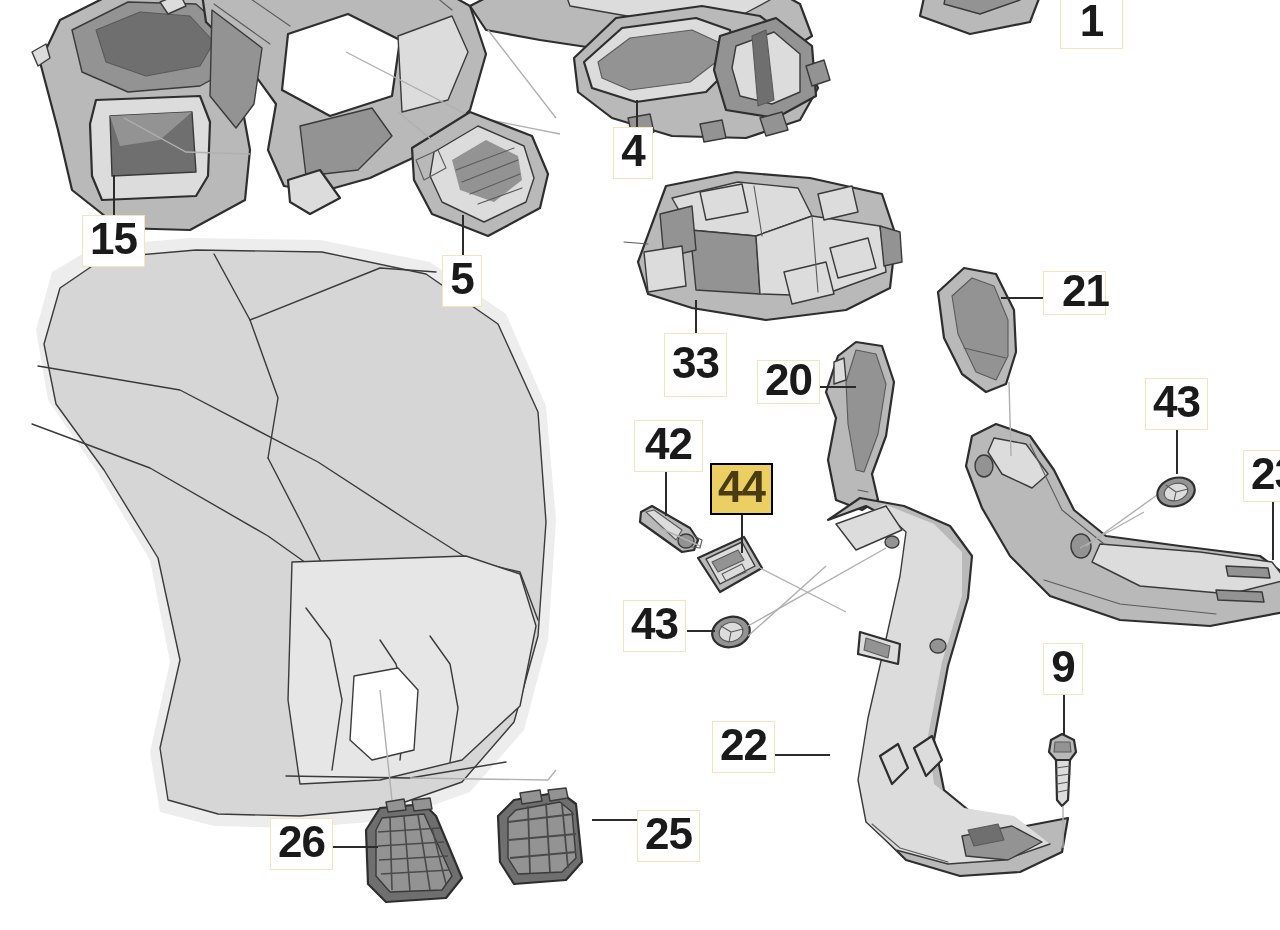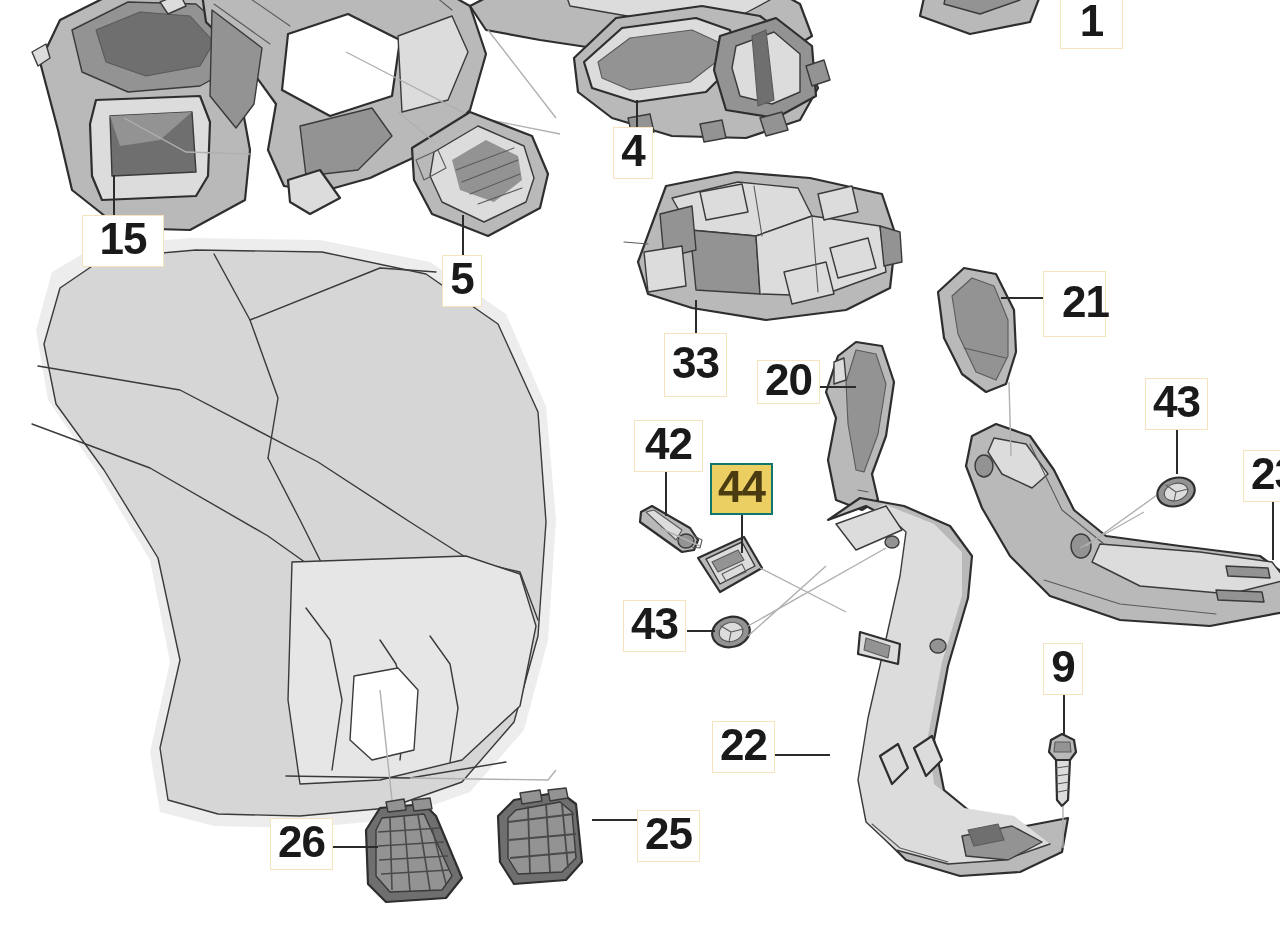--- a/index.html
+++ b/index.html
@@ -33,21 +33,21 @@
     font-weight: bold;
     font-size: 44px;
     line-height: 1;
     color: #1a1a1a;
     letter-spacing: -1px;
     z-index: 6;
     user-select: none;
   }
   .callout.highlight {
     background: #eccf62;
-    border: 2px solid #0f766e;
+    border: 2px solid #000000;
     color: #4a3c10;
   }
   .callout .num {
     transform: translateY(-2px);
   }
   .leader {
     position: absolute;
     background: #2b2b2b;
     z-index: 5;
   }
@@ -448,39 +448,39 @@
       <div class="leader v" style="left: 665px; top: 472px; height: 44px;"></div>
       <div class="leader v" style="left: 741px; top: 515px; height: 38px;"></div>
       <div class="leader h" style="left: 687px; top: 630px; width: 28px;"></div>
       <div class="leader v" style="left: 1063px; top: 695px; height: 40px;"></div>
       <div class="leader h" style="left: 775px; top: 754px; width: 55px;"></div>
       <div class="leader h" style="left: 333px; top: 846px; width: 45px;"></div>
       <div class="leader h" style="left: 592px; top: 819px; width: 45px;"></div>
     </div>
 
   <div id="callout-layer">
-      <div class="callout" style="left: 82px; top: 215px; width: 82px; height: 52px; justify-content: center;">
+      <div class="callout" style="left: 82px; top: 215px; width: 63px; height: 52px; justify-content: center;">
         <span class="num">15</span>
       </div>
       <div class="callout" style="left: 442px; top: 255px; width: 40px; height: 52px;">
         <span class="num">5</span>
       </div>
       <div class="callout" style="left: 613px; top: 127px; width: 40px; height: 52px;">
         <span class="num">4</span>
       </div>
       <div class="callout" style="left: 1060px; top: -3px; width: 63px; height: 52px;">
         <span class="num">1</span>
       </div>
       <div class="callout" style="left: 664px; top: 333px; width: 63px; height: 64px;">
         <span class="num">33</span>
       </div>
       <div class="callout" style="left: 757px; top: 360px; width: 63px; height: 44px;">
         <span class="num">20</span>
       </div>
-      <div class="callout" style="left: 1043px; top: 271px; width: 63px; height: 66px; padding-left: 22px;">
+      <div class="callout" style="left: 1043px; top: 271px; width: 63px; height: 44px; padding-left: 22px;">
         <span class="num">21</span>
       </div>
       <div class="callout" style="left: 1145px; top: 378px; width: 63px; height: 52px;">
         <span class="num">43</span>
       </div>
       <div class="callout" style="left: 1243px; top: 450px; width: 63px; height: 52px;">
         <span class="num">23</span>
       </div>
       <div class="callout" style="left: 634px; top: 420px; width: 69px; height: 52px; text-align: right;">
         <span class="num">42</span>

